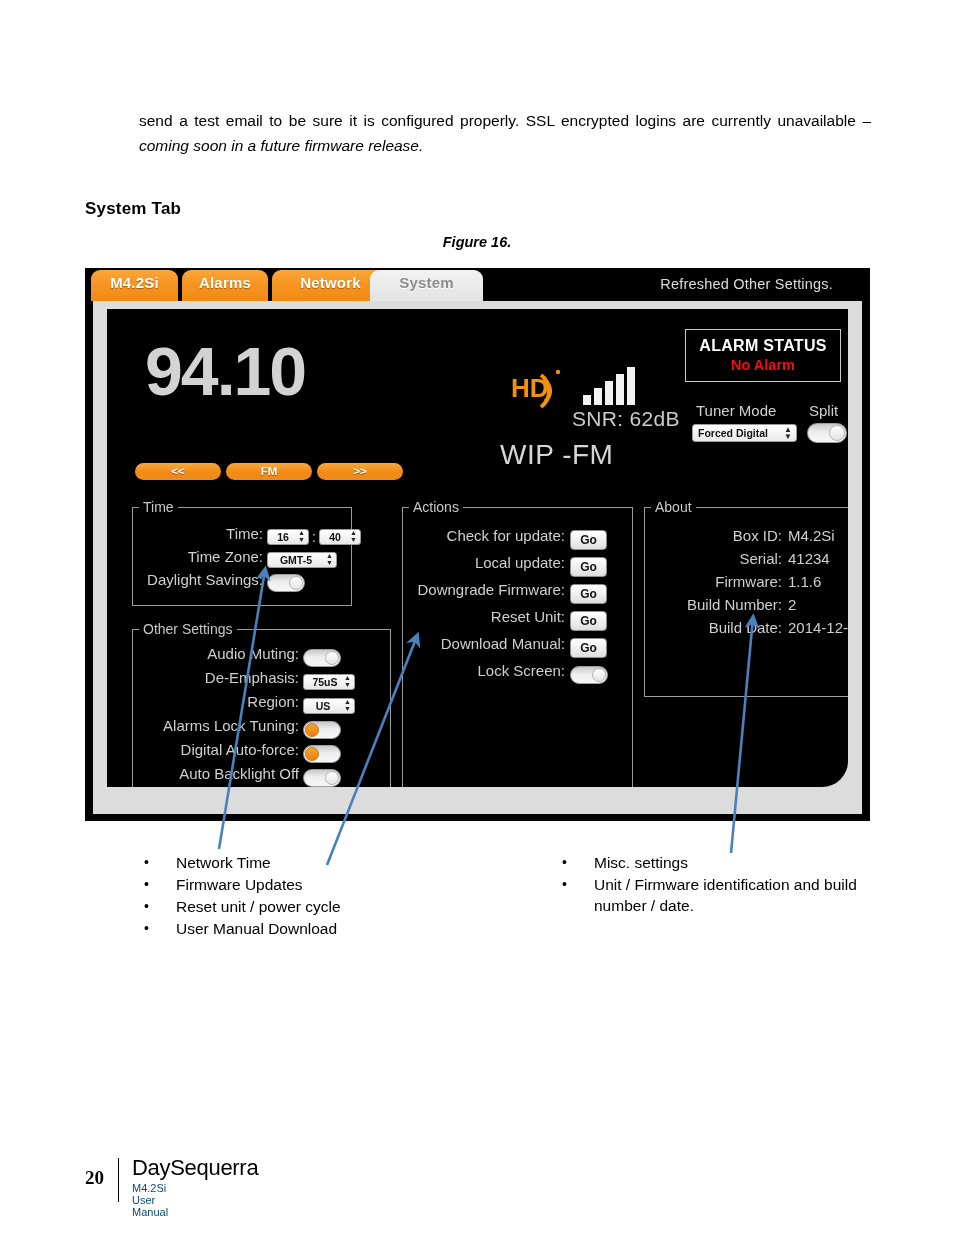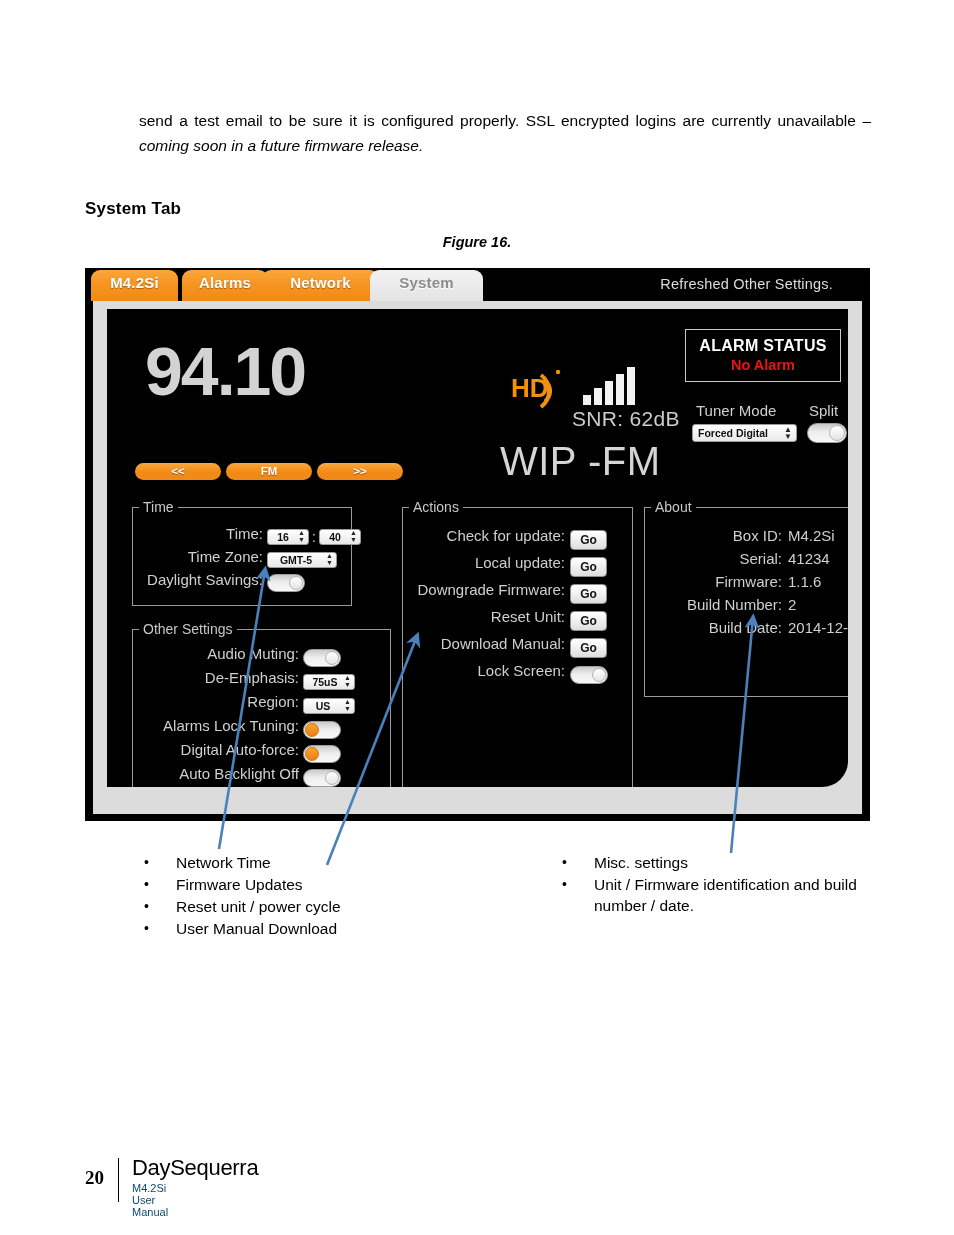--- a/index.html
+++ b/index.html
@@ -85,21 +85,21 @@
     color: #ffffff;
     text-shadow: 0 1px 1px rgba(0,0,0,0.35);
   }
   .tab.active {
     background: linear-gradient(to bottom, #f2f2f2 0%, #e4e4e4 100%);
     color: #8c8c8c;
     text-shadow: 0 1px 0 #ffffff;
   }
   .tab-0 { left: 6px;   width: 87px; }
   .tab-1 { left: 97px;  width: 86px; }
-  .tab-2 { left: 177px; width: 117px; }
+  .tab-2 { left: 187px; width: 117px; }
   .tab-3 { left: 285px; width: 113px; }
 
   .refresh-msg {
     position: absolute;
     right: 37px;
     top: 8px;
     font-size: 14.5px;
     color: #dcdcdc;
     letter-spacing: 0.2px;
   }
@@ -187,21 +187,21 @@
     left: 465px;
     top: 98px;
     font-size: 21px;
     color: #cccccc;
     letter-spacing: 0.3px;
   }
   .callsign {
     position: absolute;
     left: 393px;
     top: 130px;
-    font-size: 40px;
+    font-size: 28px;
     color: #d5d5d5;
     letter-spacing: 0.5px;
   }
 
   .alarm-box {
     position: absolute;
     left: 578px;
     top: 20px;
     width: 156px;
     height: 53px;

